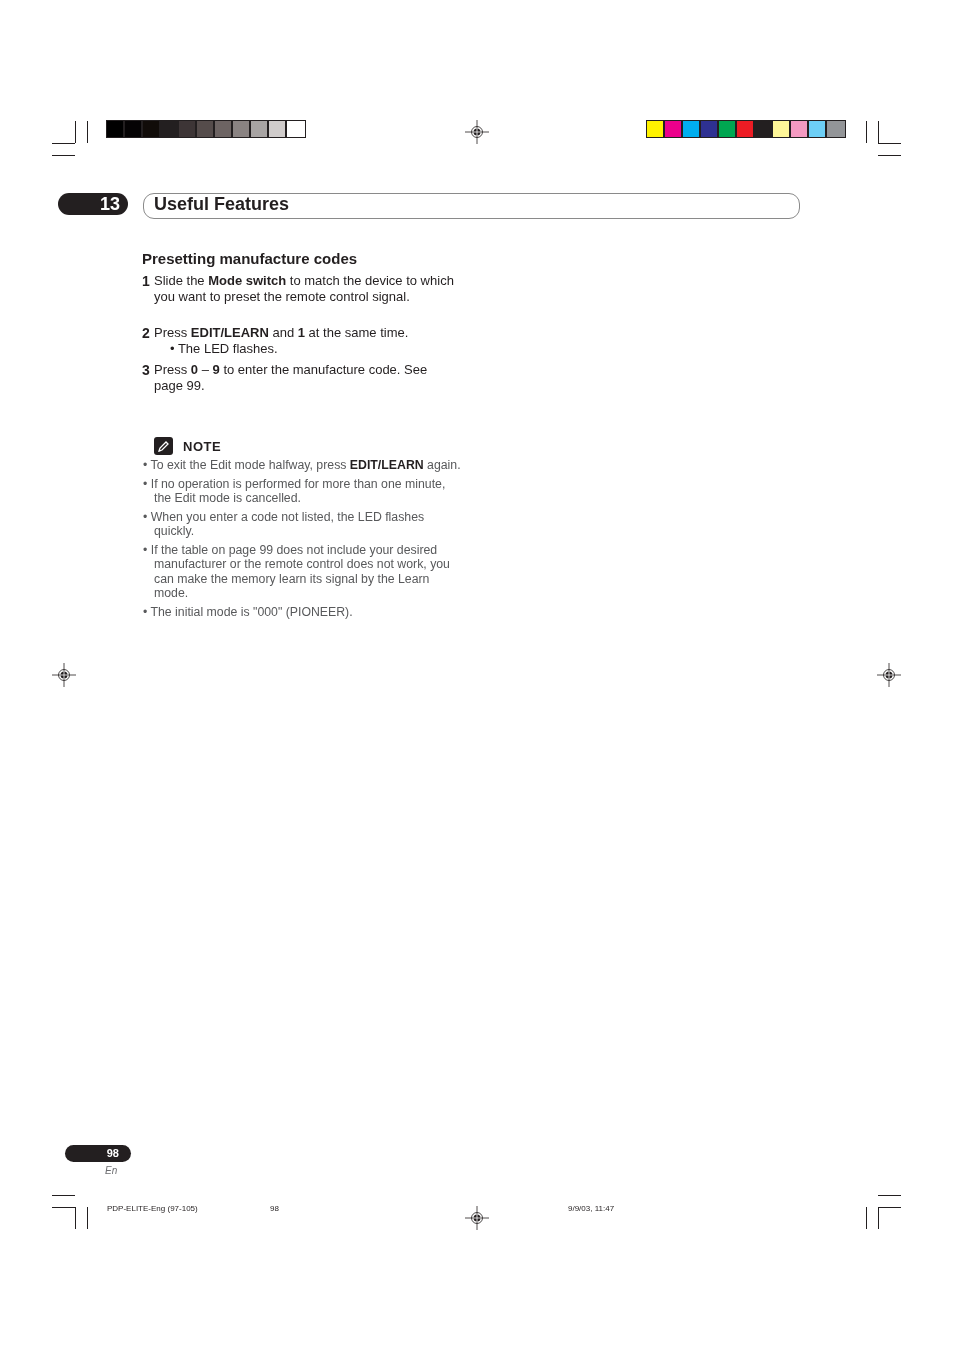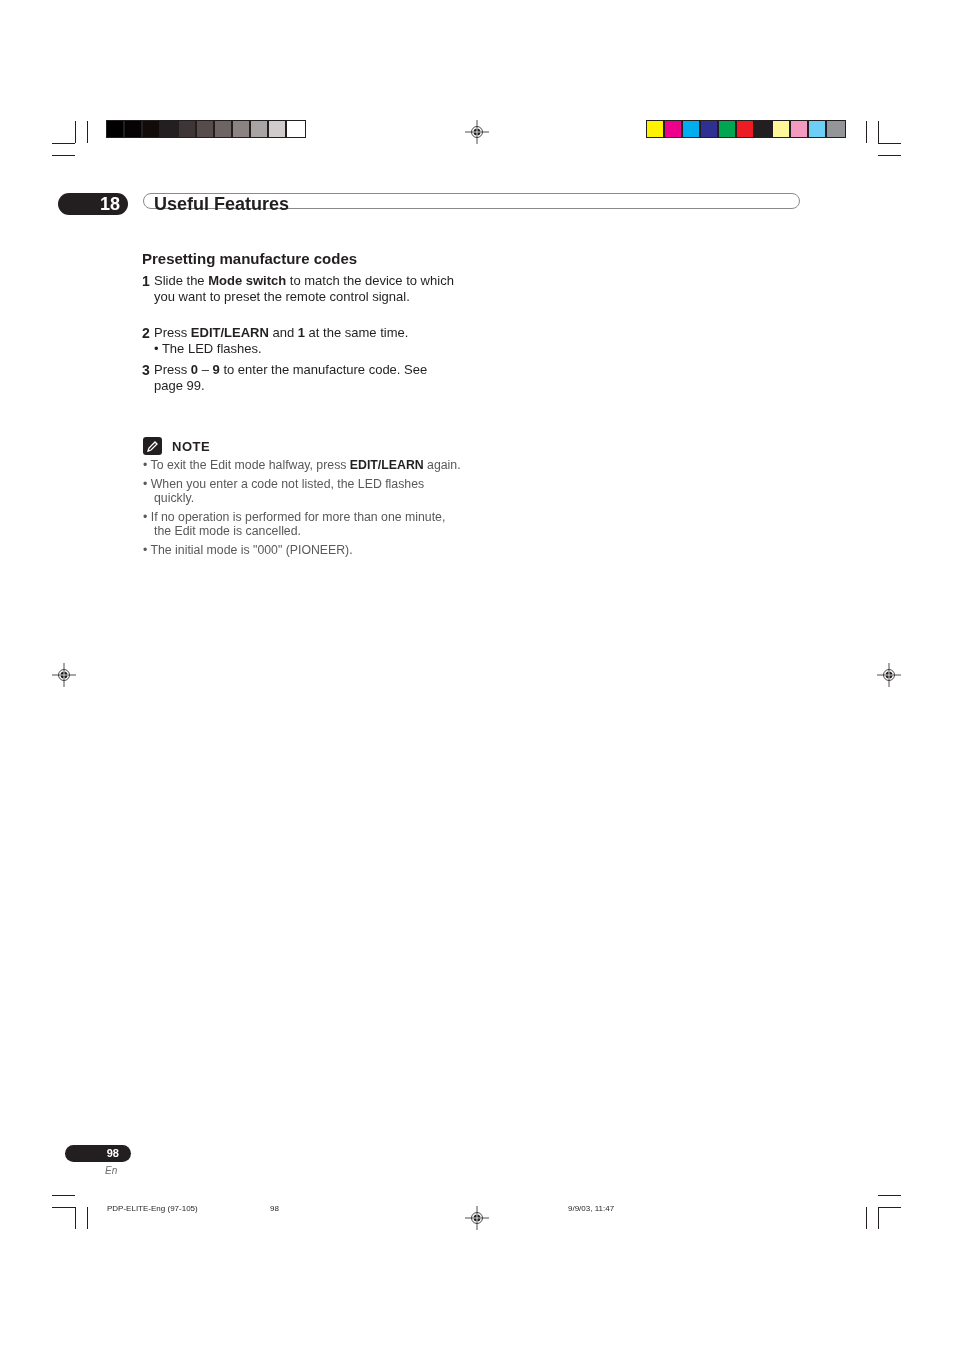--- a/index.html
+++ b/index.html
@@ -8,31 +8,31 @@
   .hline { position: absolute; height: 1px; background: #231f20; }
   .vline { position: absolute; width: 1px; background: #231f20; }
 
   .swatch-bar { position: absolute; display: flex; border: 1px solid #231f20; height: 18px; }
   .swatch { width: 18px; height: 16px; border-right: 2px solid #231f20; }
   .swatch:last-child { border-right: none; }
 
   .reg-mark { position: absolute; width: 24px; height: 24px; }
 
   .chapter-pill { position: absolute; left: 58px; top: 193px; width: 70px; height: 22px; background: #231f20; border-radius: 11px; color: #fff; font-weight: bold; font-size: 18px; line-height: 22px; text-align: right; padding-right: 8px; }
-  .chapter-title-box { position: absolute; left: 143px; top: 193px; width: 657px; height: 16px; border: 1px solid #8a8a8a; border-radius: 11px; }
+  .chapter-title-box { position: absolute; left: 143px; top: 193px; width: 657px; height: 26px; border: 1px solid #8a8a8a; border-radius: 11px; }
   .chapter-title { position: absolute; left: 10px; top: -1px; font-weight: bold; font-size: 18px; line-height: 22px; color: #231f20; }
 
   .section-heading { position: absolute; left: 142px; top: 250px; font-size: 15px; font-weight: bold; color: #231f20; }
 
   .step { position: absolute; left: 142px; width: 330px; font-size: 13px; line-height: 16px; color: #231f20; }
   .step-num { position: absolute; left: 0; top: 0; font-weight: bold; font-size: 14px; }
   .step-body { margin-left: 12px; }
-  .sub-bullet { margin-left: 12px; padding-left: 10px; text-indent: -10px; }
+  .sub-bullet { margin-left: 28px; padding-left: 10px; text-indent: -10px; }
 
-  .note-head { position: absolute; left: 143px; top: 437px; display: flex; align-items: center; }
+  .note-head { position: absolute; left: 154px; top: 437px; display: flex; align-items: center; }
   .note-icon { width: 19px; height: 18px; background: #231f20; border-radius: 3px; display: flex; align-items: center; justify-content: center; }
   .note-label { margin-left: 10px; font-weight: bold; font-size: 13px; letter-spacing: 0.5px; }
 
   .note-list { position: absolute; left: 143px; top: 458px; width: 320px; list-style: none; }
   .note-item { font-size: 12.3px; line-height: 14.5px; color: #58595b; padding-left: 11px; text-indent: -11px; margin-bottom: 4px; }
   .note-item b { color: #231f20; }
 
   .page-pill { position: absolute; left: 65px; top: 1145px; width: 66px; height: 17px; background: #231f20; border-radius: 9px; color: #fff; font-weight: bold; font-size: 11px; line-height: 17px; text-align: right; padding-right: 12px; }
   .page-lang { position: absolute; left: 105px; top: 1165px; font-size: 10px; color: #6d6e71; font-style: italic; }
 
@@ -115,21 +115,21 @@
 <svg class="reg-mark" style="left:465px; top:1206px;" viewBox="0 0 24 24">
   <line x1="12" y1="0" x2="12" y2="24" stroke="#231f20" stroke-width="0.8"></line>
   <line x1="0" y1="12" x2="24" y2="12" stroke="#231f20" stroke-width="0.8"></line>
   <circle cx="12" cy="12" r="5.5" fill="none" stroke="#231f20" stroke-width="0.8"></circle>
   <circle cx="12" cy="12" r="3.5" fill="#231f20"></circle>
   <line x1="12" y1="8" x2="12" y2="16" stroke="#fff" stroke-width="0.8"></line>
   <line x1="8" y1="12" x2="16" y2="12" stroke="#fff" stroke-width="0.8"></line>
 </svg>
 
 <div class="chapter-pill">
-  <span>18</span>
+  <span>13</span>
 </div>
 <div class="chapter-title-box">
   <span class="chapter-title">Useful Features</span>
 </div>
 
 <div class="section-heading">Presetting manufacture codes</div>
 
 <div class="step" style="top:273px;">
   <span class="step-num">1</span>
   <div class="step-body"><span>Slide the </span><b>Mode switch</b><span> to match the device to which you want to preset the remote control signal.</span></div>
@@ -151,22 +151,23 @@
     <svg width="13" height="13" viewBox="0 0 13 13">
       <path d="M2 11 L3 8 L9 2 L11 4 L5 10 Z" fill="none" stroke="#ffffff" stroke-width="1.3"></path>
       <line x1="2" y1="11" x2="4" y2="10.5" stroke="#fff" stroke-width="1"></line>
     </svg>
   </div>
   <span class="note-label">NOTE</span>
 </div>
 
 <ul class="note-list">
   <li class="note-item"><span>• To exit the Edit mode halfway, press </span><b>EDIT/LEARN</b><span> again.</span></li>
+  <li class="note-item"><span>• If no operation is performed for more than one minute, the Edit mode is cancelled.</span></li>
   <li class="note-item"><span>• When you enter a code not listed, the LED flashes quickly.</span></li>
-  <li class="note-item"><span>• If no operation is performed for more than one minute, the Edit mode is cancelled.</span></li>
+  <li class="note-item"><span>• If the table on page 99 does not include your desired manufacturer or the remote control does not work, you can make the memory learn its signal by the Learn mode.</span></li>
   <li class="note-item"><span>• The initial mode is "000" (PIONEER).</span></li>
 </ul>
 
 <div class="page-pill">
   <span>98</span>
 </div>
 <div class="page-lang">En</div>
 
 <div class="footer-text" style="left:107px;">PDP-ELITE-Eng (97-105)</div>
 <div class="footer-text" style="left:270px;">98</div>

